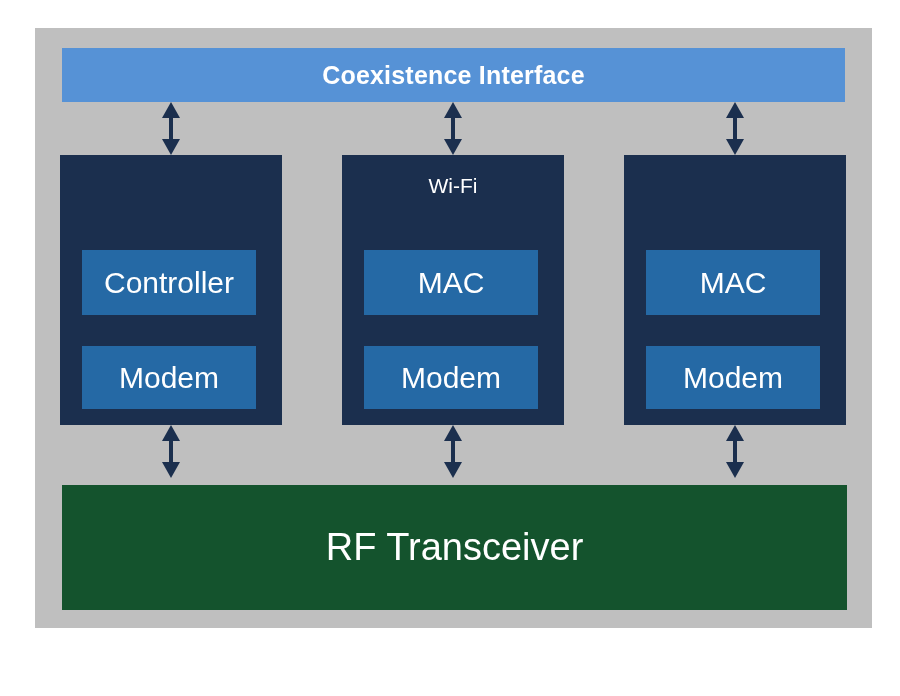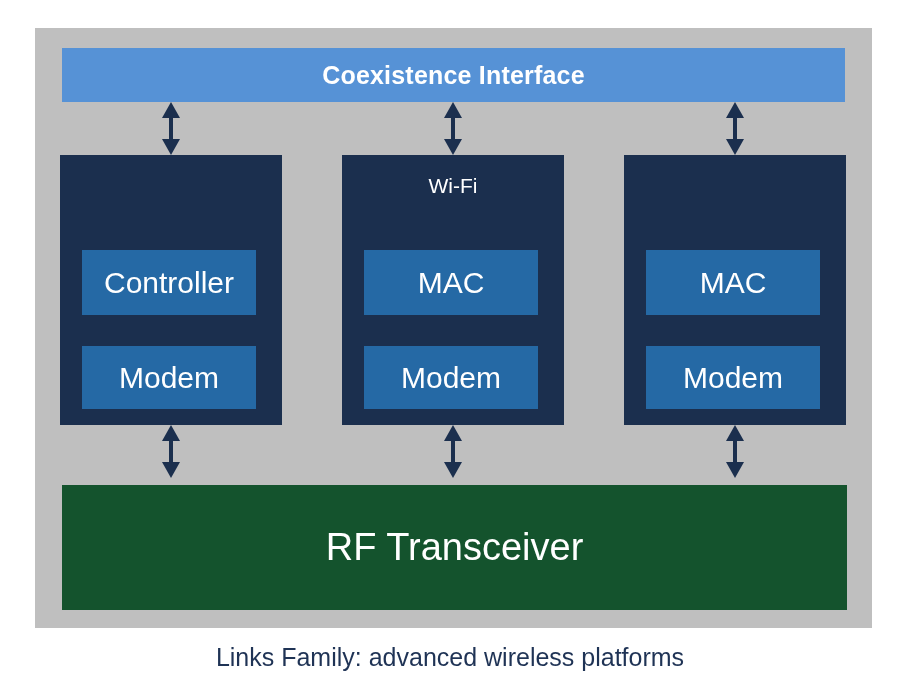--- a/index.html
+++ b/index.html
@@ -212,15 +212,14 @@
         <polygon points="13,53 22,37 4,37" fill="#1b2f4e"></polygon>
       </svg>
     </div>
 
     <div id="rf-bar">
       <span class="bar-label">RF Transceiver</span>
     </div>
 
   </div>
 
-  <div id="caption">Links Family: advanced wireless platforms</div>
 
 </div>
 
 </body></html>

